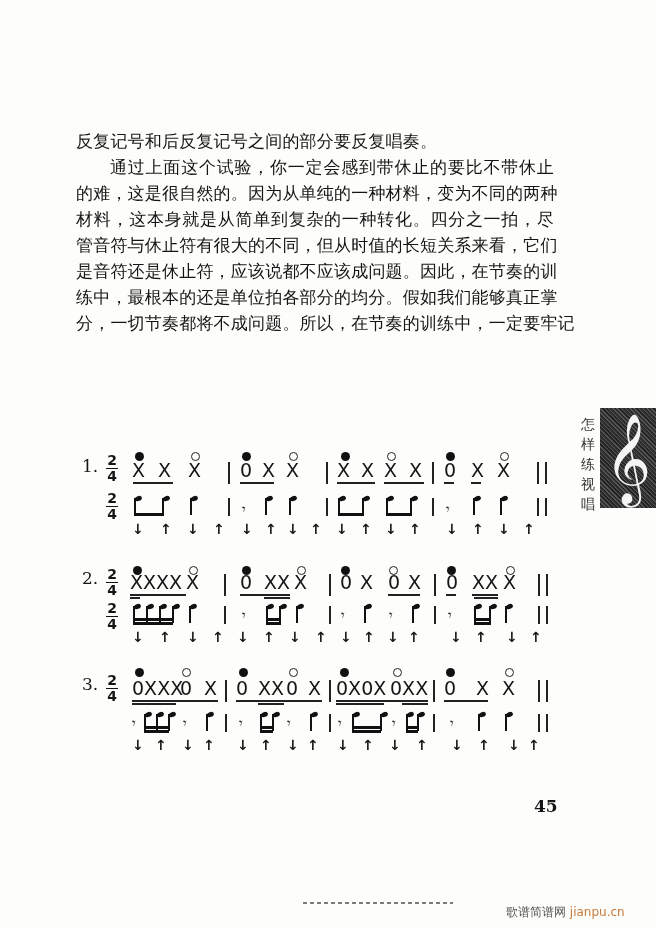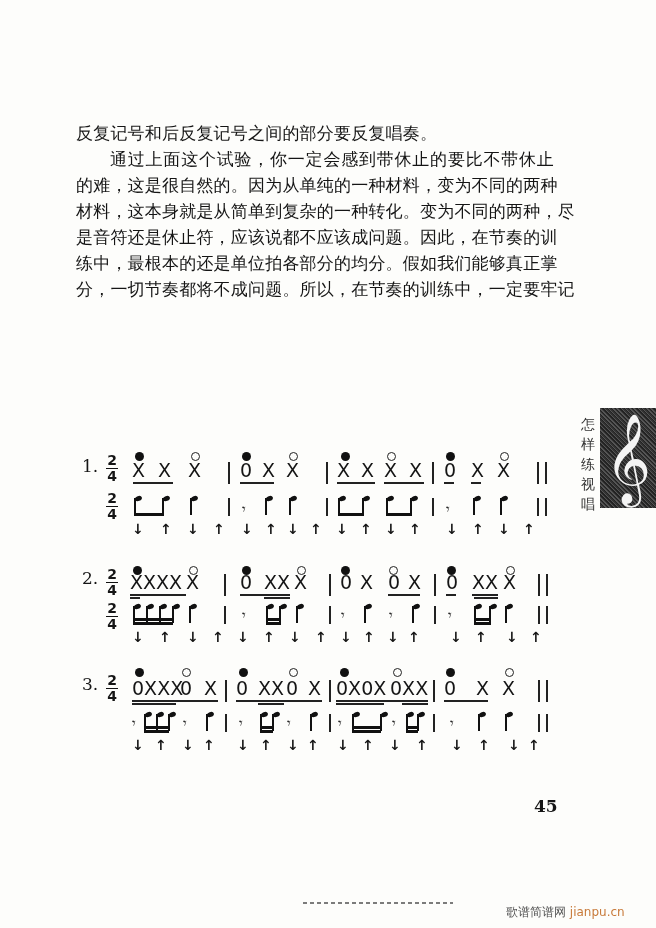--- a/index.html
+++ b/index.html
@@ -38,25 +38,26 @@
 
   .page-num { position: absolute; left: 534px; top: 796px; font-size: 17px; font-weight: bold; font-family: "DejaVu Serif", serif; }
   .watermark { position: absolute; left: 506px; top: 904px; font-size: 12px; font-family: "DejaVu Sans", sans-serif; color: #555; }
   .watermark .en { color: #c87a3a; }
   .bottom-dots { position: absolute; left: 303px; top: 902px; width: 150px; height: 2px;
     background: repeating-linear-gradient(90deg,#444 0 4px,transparent 4px 7px); opacity: 0.7; }
 </style>
 </head>
 <body>
 
-<div class="para" style="top:120px;">
+<div class="para" style="top:128px;">
   <span class="line last">反复记号和后反复记号之间的部分要反复唱奏。</span>
   <span class="line indent">通过上面这个试验，你一定会感到带休止的要比不带休止</span>
   <span class="line">的难，这是很自然的。因为从单纯的一种材料，变为不同的两种</span>
-  <span class="line">材料，这本身就是从简单到复杂的一种转化。变为不同的两种，尽</span>
+  <span class="line">材料，这本身就是从简单到复杂的一种转化。四分之一拍，尽</span>
+  <span class="line">管音符与休止符有很大的不同，但从时值的长短关系来看，它们</span>
   <span class="line">是音符还是休止符，应该说都不应该成问题。因此，在节奏的训</span>
   <span class="line">练中，最根本的还是单位拍各部分的均分。假如我们能够真正掌</span>
   <span class="line">分，一切节奏都将不成问题。所以，在节奏的训练中，一定要牢记</span>
 </div>
 
 <div class="side-tab">
   <div class="side-text">
     <span>怎</span>
     <span>样</span>
     <span>练</span>

